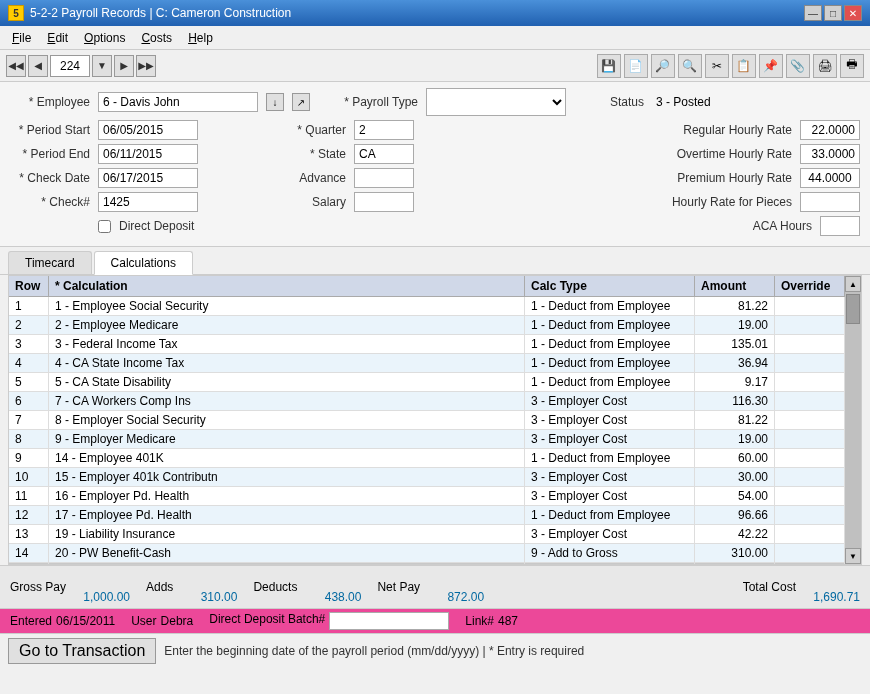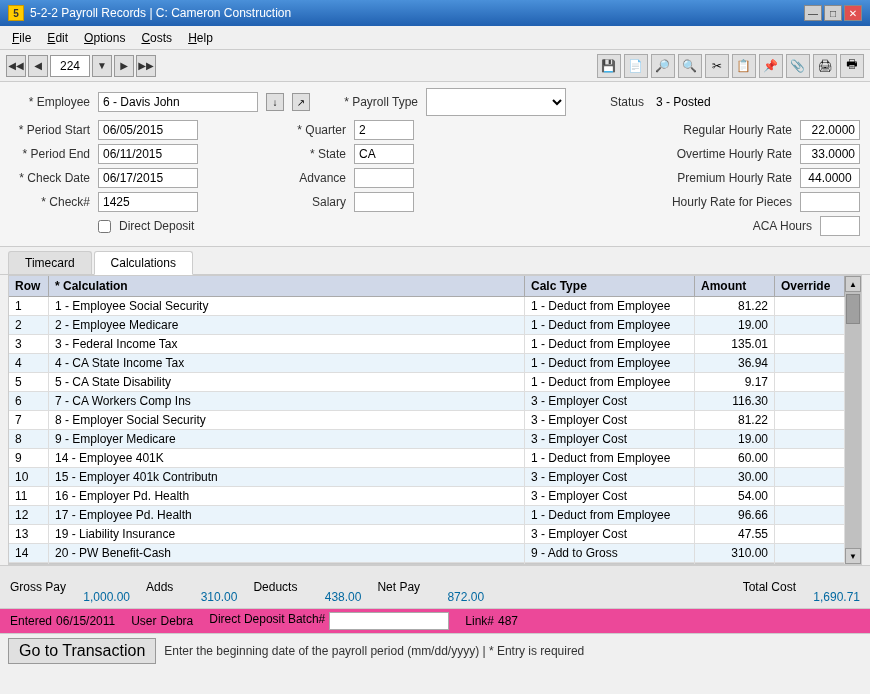--- a/index.html
+++ b/index.html
@@ -509,21 +509,21 @@
         <div class="grid-cell">12</div>
         <div class="grid-cell">17 - Employee Pd. Health</div>
         <div class="grid-cell">1 - Deduct from Employee</div>
         <div class="grid-cell right">96.66</div>
         <div class="grid-cell"></div>
       </div>
       <div class="grid-row">
         <div class="grid-cell">13</div>
         <div class="grid-cell">19 - Liability Insurance</div>
         <div class="grid-cell">3 - Employer Cost</div>
-        <div class="grid-cell right">47.55</div>
+        <div class="grid-cell right">42.22</div>
         <div class="grid-cell"></div>
       </div>
       <div class="grid-row">
         <div class="grid-cell">14</div>
         <div class="grid-cell">20 - PW Benefit-Cash</div>
         <div class="grid-cell">9 - Add to Gross</div>
         <div class="grid-cell right">310.00</div>
         <div class="grid-cell"></div>
       </div>
       <div class="grid-row empty">

